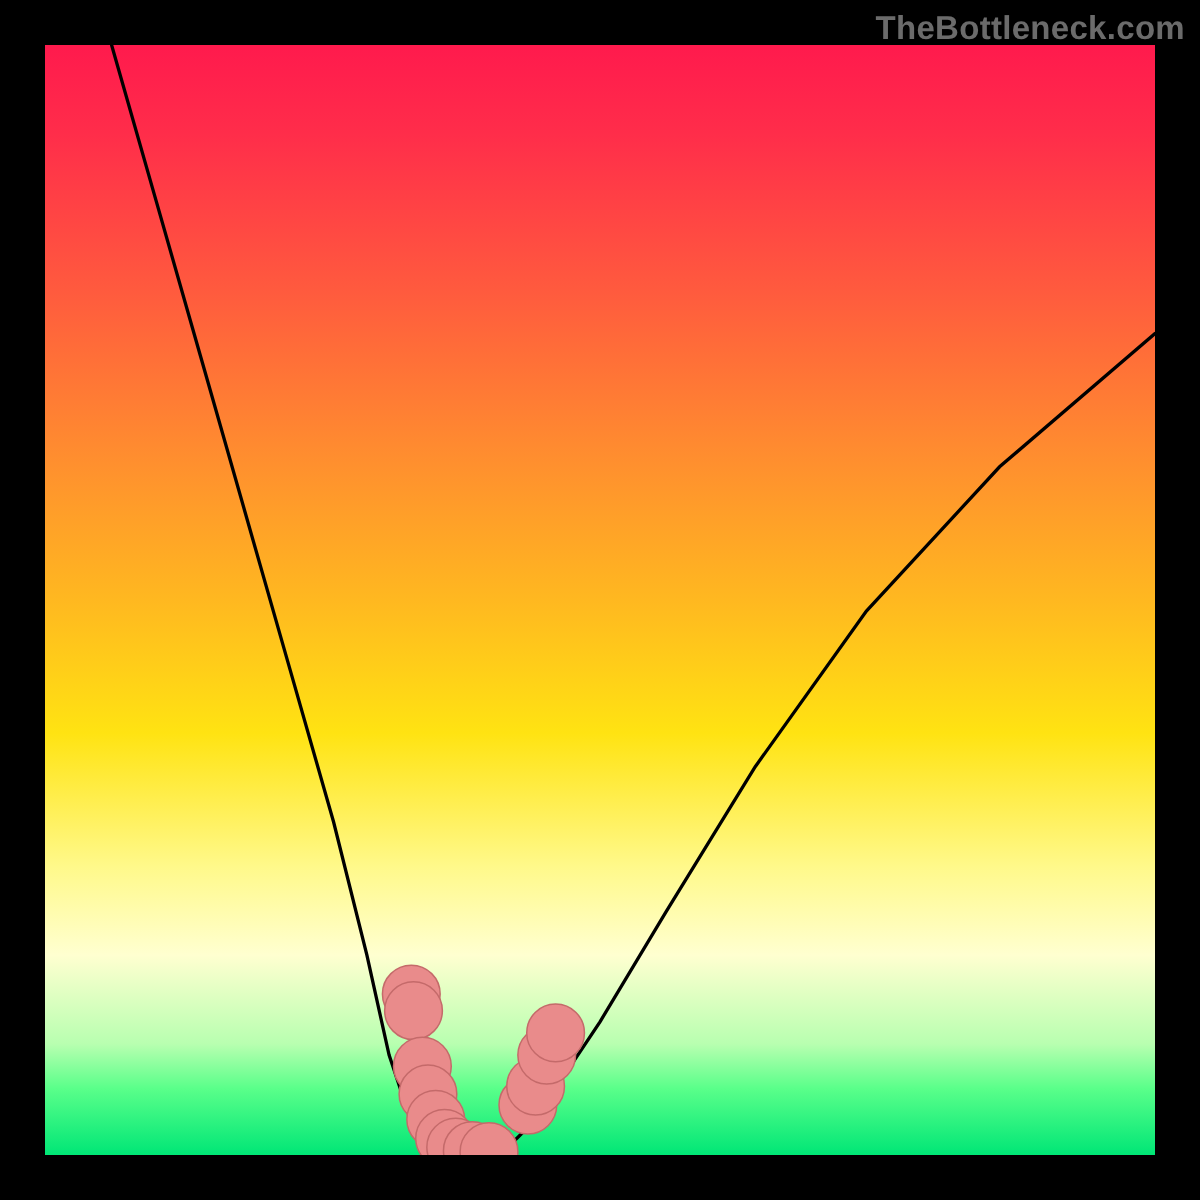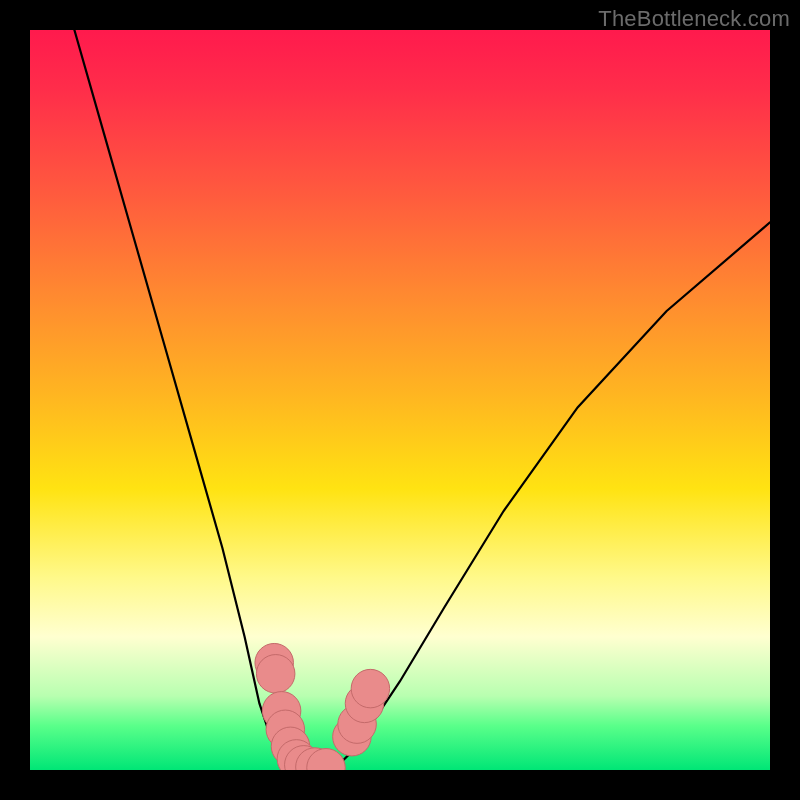--- a/index.html
+++ b/index.html
@@ -55,21 +55,21 @@
     width: 740px;
     height: 740px;
   }
   .watermark {
     position: absolute;
     top: 6px;
     right: 10px;
     color: #6b6b6b;
     font-size: 22px;
     letter-spacing: 0.2px;
-    font-weight: 400;
+    font-weight: 700;
   }
 </style>
 </head>
 <body>
 
 <div class="frame">
   <div class="plot">
     <div class="gradient"></div>
     <svg class="curves" viewBox="0 0 740 740" preserveAspectRatio="none">
       <g id="curve-group">

